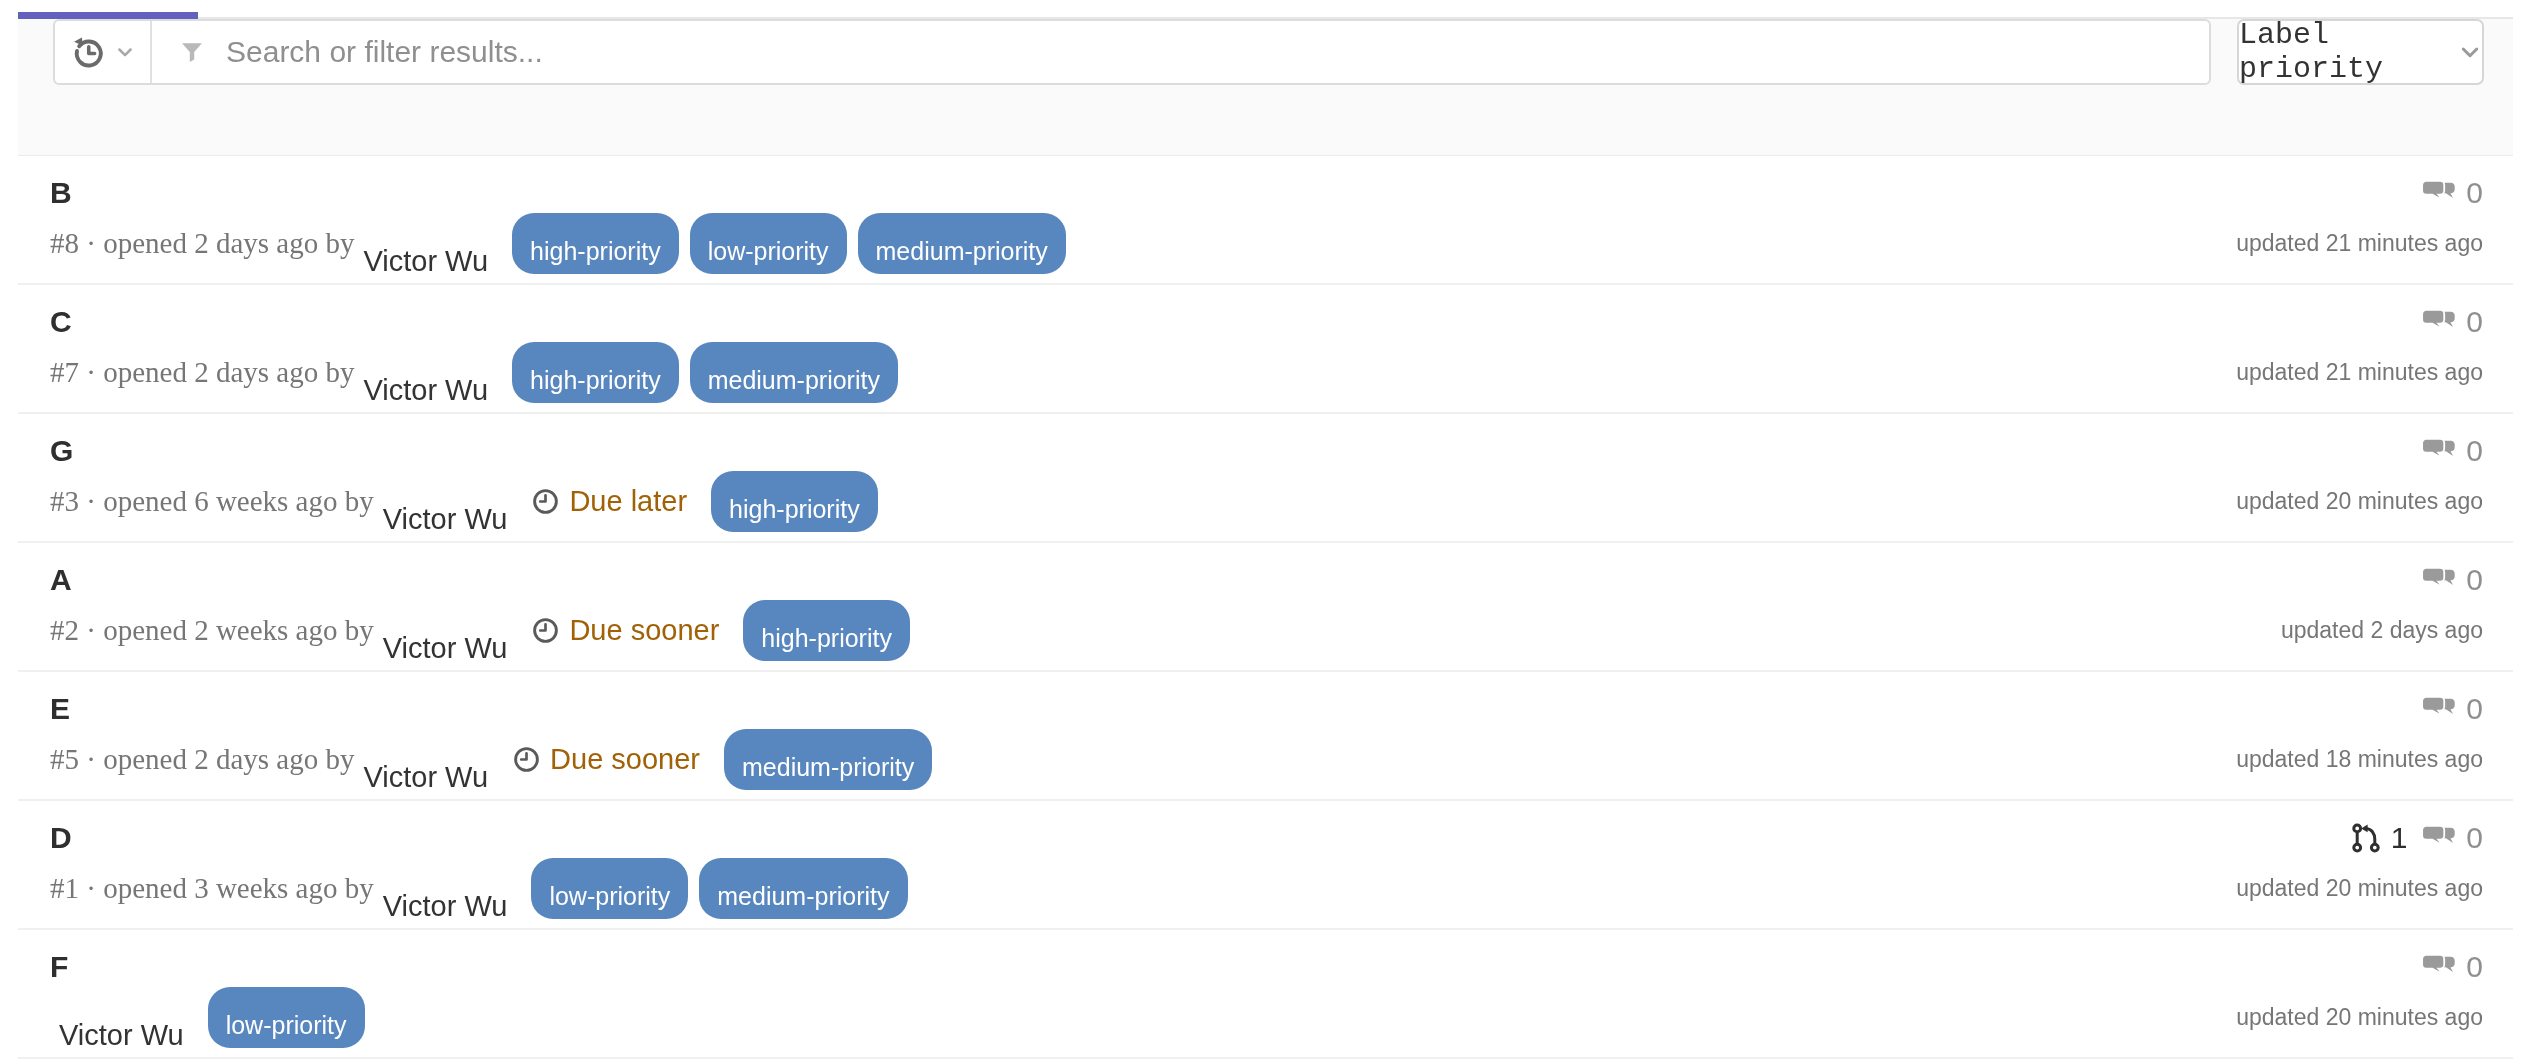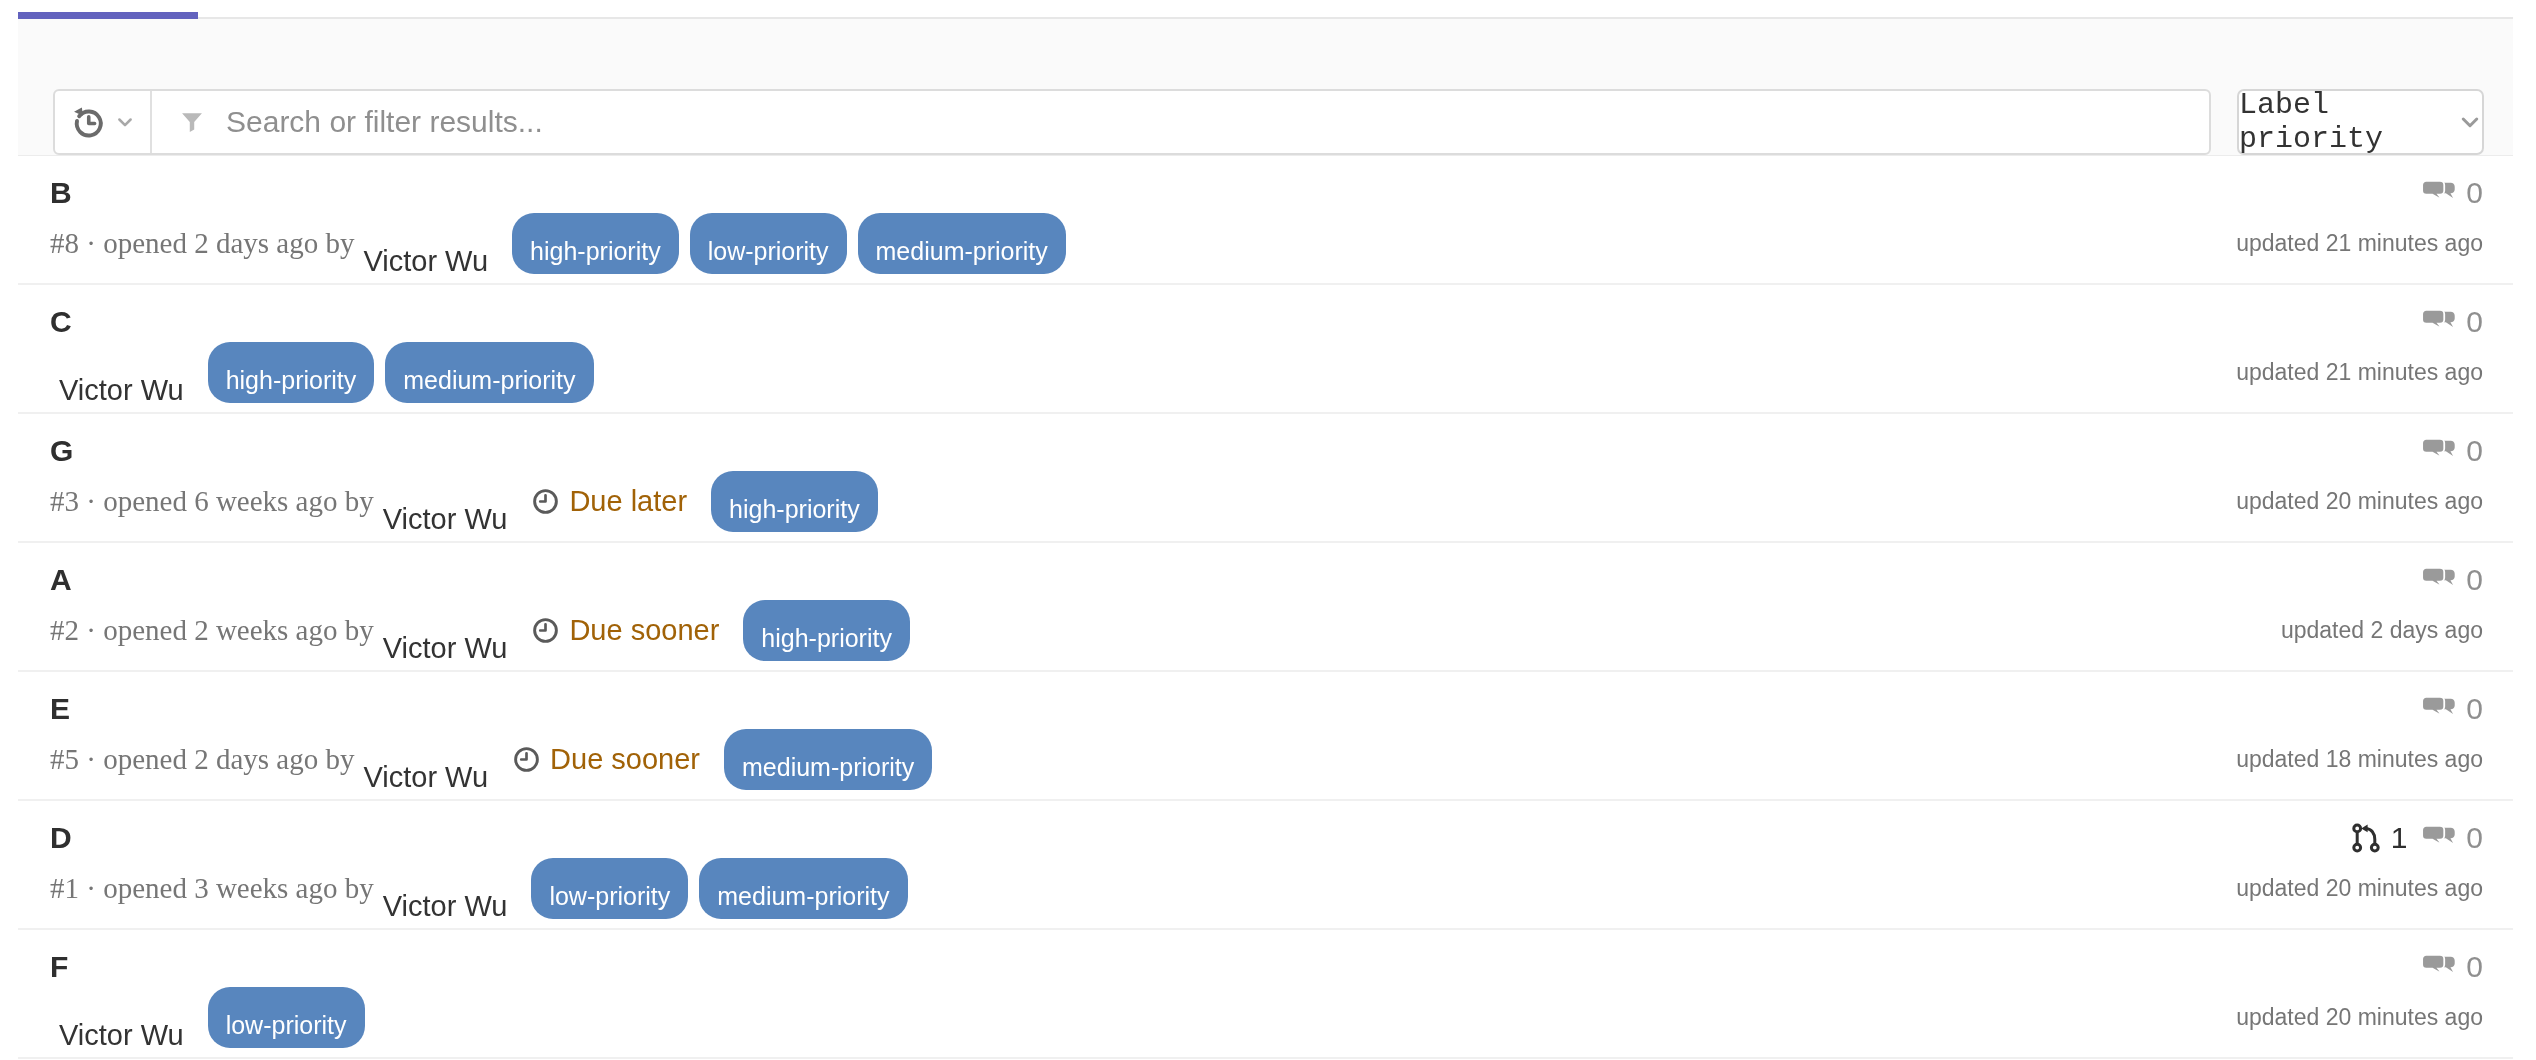--- a/index.html
+++ b/index.html
@@ -7,21 +7,21 @@
               font-family:"Liberation Sans", sans-serif; }
   .page-inner { margin:0 23px 0 18px; }
 
   
   .tab-bar { position:relative; height:19px; border-bottom:2px solid #e7e7e7; }
   .tab-indicator { position:absolute; left:0; bottom:-2px; width:180px; height:7px;
                    background:#6262be; }
 
   
   .filter-bar { height:137px; background:#fafafa; border-bottom:1px solid #ececec;
-                display:flex; align-items:flex-end; padding:0 29px 0 35px; }
+                display:flex; align-items:flex-start; padding:0 29px 0 35px; }
   .filtered-search { flex:1 1 auto; height:66px; background:#fff;
                      border:2px solid #dcdcdc; border-radius:6px;
                      display:flex; align-items:stretch; }
   .history-btn { width:97px; border-right:2px solid #e0e0e0; display:flex;
                  align-items:center; justify-content:center; gap:9px; cursor:pointer; }
   .search-area { flex:1 1 auto; display:flex; align-items:center; padding-left:26px; }
   .search-input { flex:1 1 auto; border:none; outline:none; background:transparent;
                   font-family:"Liberation Sans", sans-serif; font-size:30px; color:#555;
                   margin-left:20px; }
   .search-input::placeholder { color:#8f8f8f; }
@@ -131,20 +131,21 @@
         <span class="issue-updated">updated 21 minutes ago</span>
       </div>
     </div>
   </div>
       <div class="issue-row">
     <div class="issue-main">
       <div class="line1">
         <span class="issue-title">C</span>
       </div>
       <div class="line2">
+        <span class="issue-meta">#7 · opened 2 days ago by</span>
         <span class="issue-author">Victor Wu</span>
 
         <span class="labels">
 
         <span class="label-pill">high-priority</span>
               <span class="label-pill">medium-priority</span>
             </span>
       </div>
     </div>
     <div class="issue-side">

